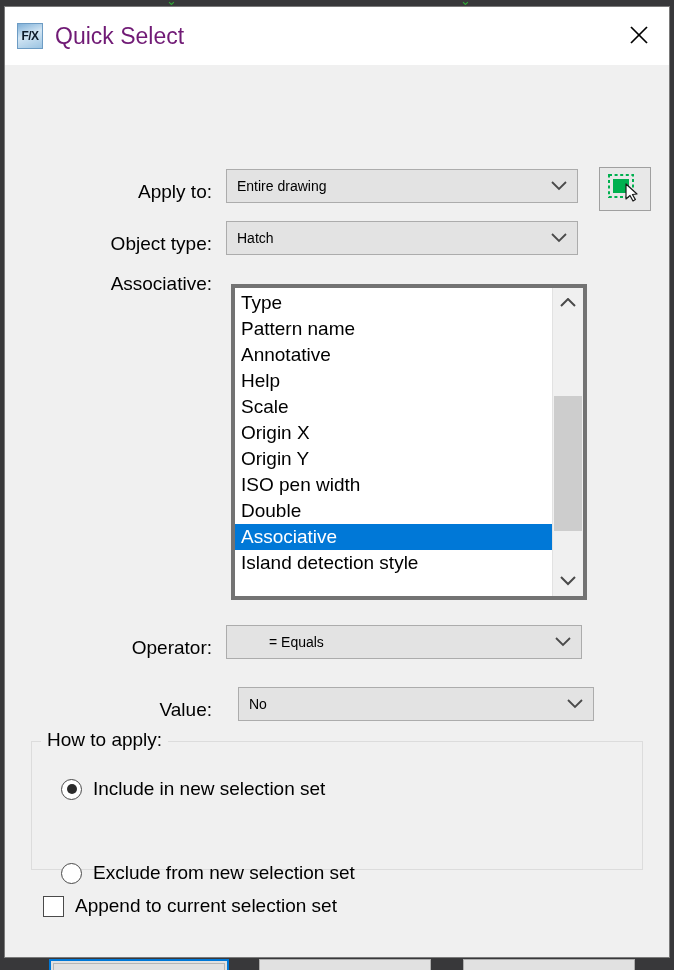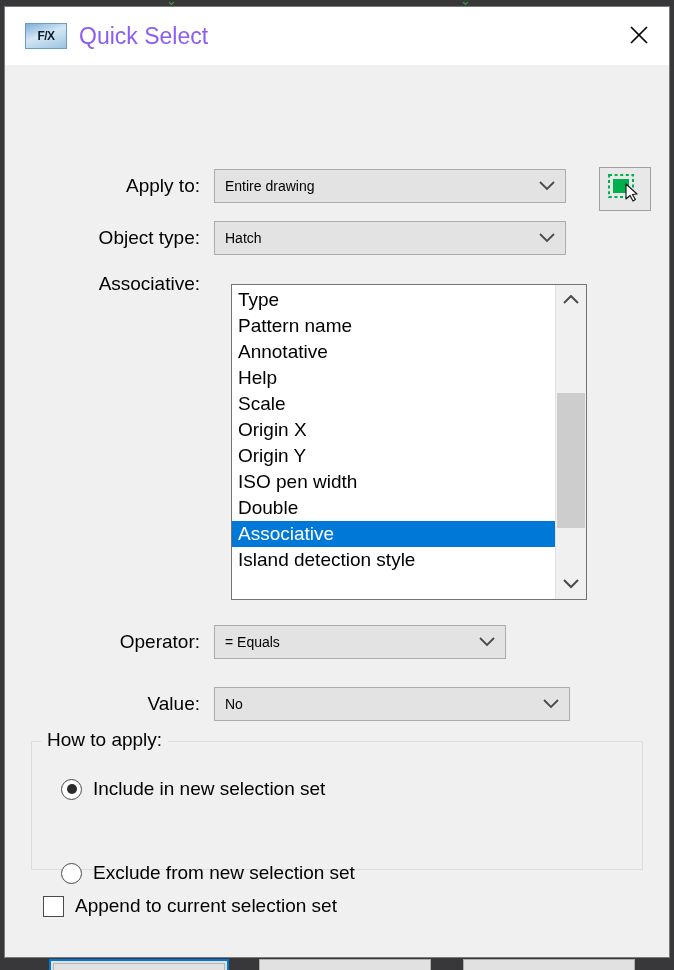--- a/index.html
+++ b/index.html
@@ -46,39 +46,39 @@
   
   #titlebar {
     height: 58px;
     background: #ffffff;
     display: flex;
     align-items: center;
     flex: 0 0 auto;
     position: relative;
   }
   #app-icon {
-    width: 42px;
+    width: 26px;
     height: 26px;
-    margin-left: 20px;
+    margin-left: 12px;
     background: linear-gradient(160deg, #7fb0d8 0%, #d3e6f4 45%, #9cc4e2 100%);
     border: 1px solid #6d9cc4;
     box-sizing: border-box;
     display: flex;
     align-items: center;
     justify-content: center;
     font-size: 12px;
     font-weight: bold;
     color: #0d1b2a;
     letter-spacing: -0.5px;
     font-family: "Liberation Sans", sans-serif;
   }
   #title-text {
     margin-left: 12px;
     font-size: 23px;
-    color: #8b5cf6;
+    color: #701a75;
   }
   #close-button {
     position: absolute;
     right: 0;
     top: 0;
     width: 60px;
     height: 56px;
     display: flex;
     align-items: center;
     justify-content: center;
@@ -88,23 +88,23 @@
 
   
   #body-area {
     flex: 1 1 auto;
     position: relative;
     padding: 0;
   }
 
   .row {
     display: flex;
-    align-items: center;
-    position: absolute;
-    left: 4px;
+    align-items: flex-end;
+    position: absolute;
+    left: 16px;
     right: 0;
     border-radius: 11px;
   }
   .field-label {
     width: 205px;
     text-align: right;
     padding-right: 14px;
     box-sizing: border-box;
     font-size: 19px;
     color: #000;
@@ -155,21 +155,21 @@
   }
 
   
   #properties-list {
     position: absolute;
     left: 226px;
     top: 219px;
     width: 356px;
     height: 316px;
     background: #ffffff;
-    border: 1px solid #737373;
+    border: 4px solid #737373;
     box-sizing: border-box;
     display: flex;
     overflow: hidden;
   }
   #list-items {
     flex: 1 1 auto;
     padding: 2px 0 0 0;
     overflow: hidden;
   }
   .list-item {
@@ -417,31 +417,31 @@
         <div class="sb-arrow" id="sb-arrow-down">
           <svg width="16" height="10" viewBox="0 0 16 10">
               <polyline points="1,1 8,8 15,1" fill="none" stroke="#4a4a4a" stroke-width="2"></polyline>
             </svg>
         </div>
       </div>
     </div>
 
     <div class="row" style="top:560px;">
       <div class="field-label">Operator:</div>
-      <div class="combo" style="width:292px;">
+      <div class="combo" style="width:356px;padding-left:32px;">
         <span class="combo-value">= Equals</span>
         <span class="chevron">
           <svg width="16" height="10" viewBox="0 0 16 10">
               <polyline points="1,1 8,8 15,1" fill="none" stroke="#4a4a4a" stroke-width="1.8"></polyline>
             </svg>
         </span>
       </div>
     </div>
 
-    <div class="row" style="top:622px;">
+    <div class="row" style="top:622px;gap:12px;">
       <div class="field-label">Value:</div>
       <div class="combo" style="width:356px;">
         <span class="combo-value">No</span>
         <span class="chevron">
           <svg width="16" height="10" viewBox="0 0 16 10">
               <polyline points="1,1 8,8 15,1" fill="none" stroke="#4a4a4a" stroke-width="1.8"></polyline>
             </svg>
         </span>
       </div>
     </div>

